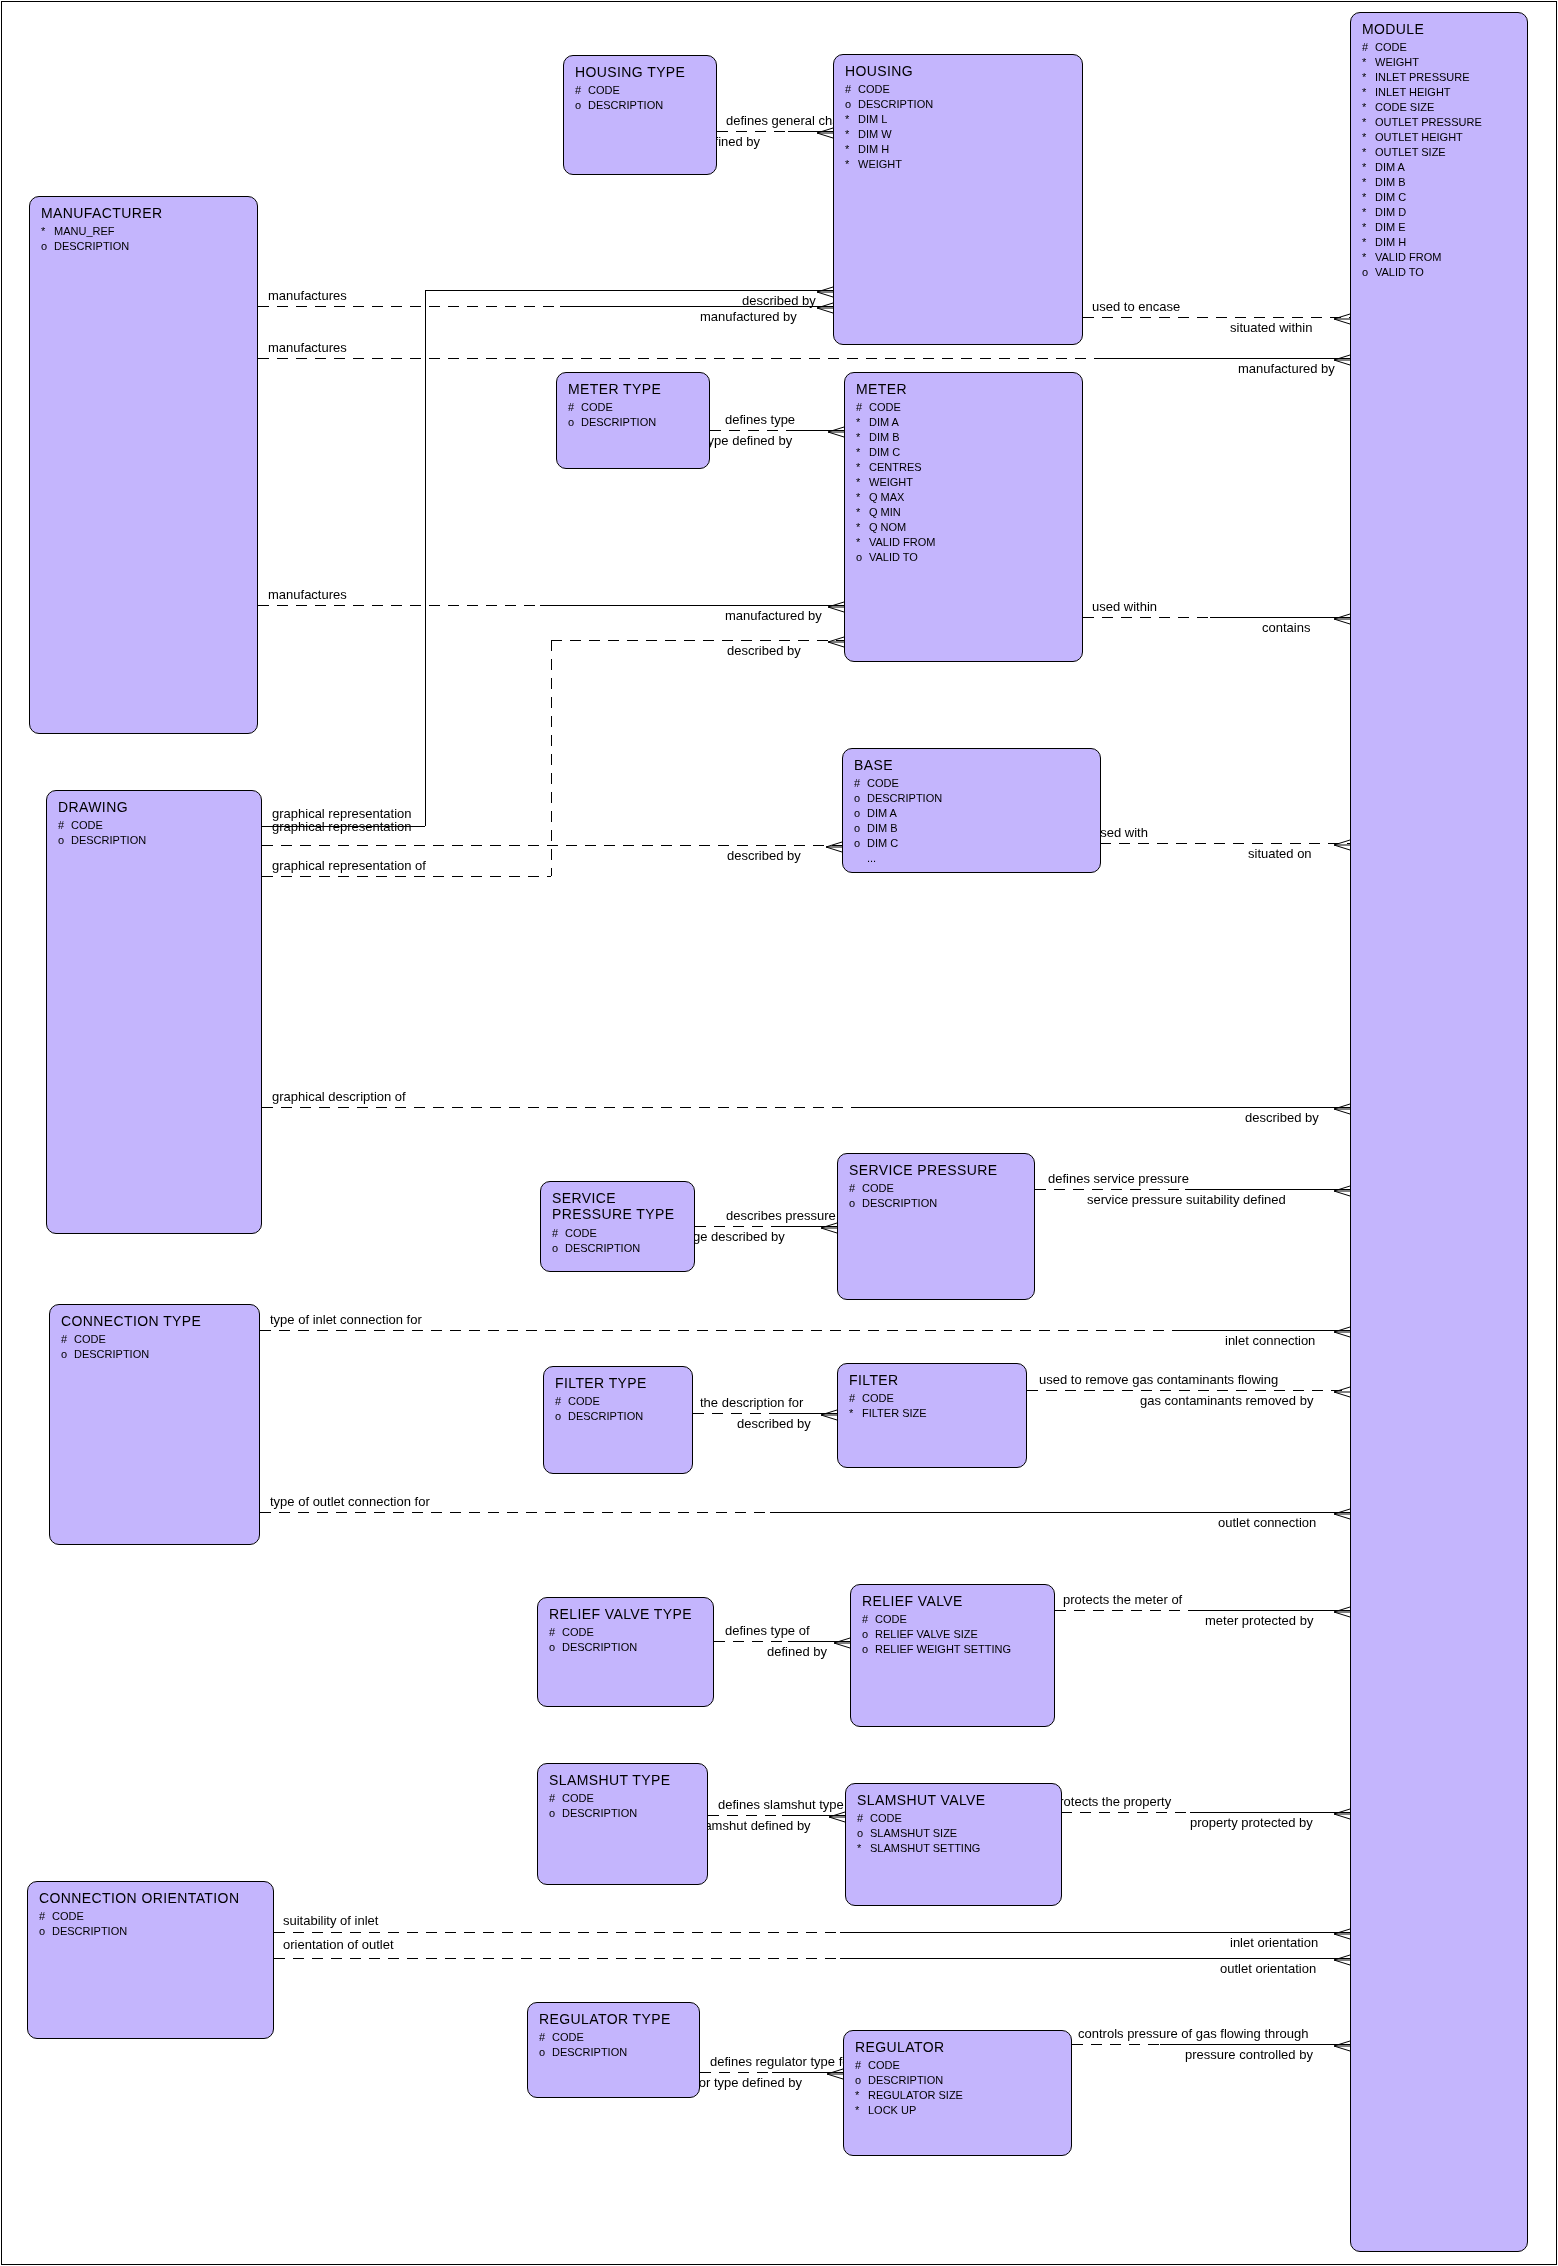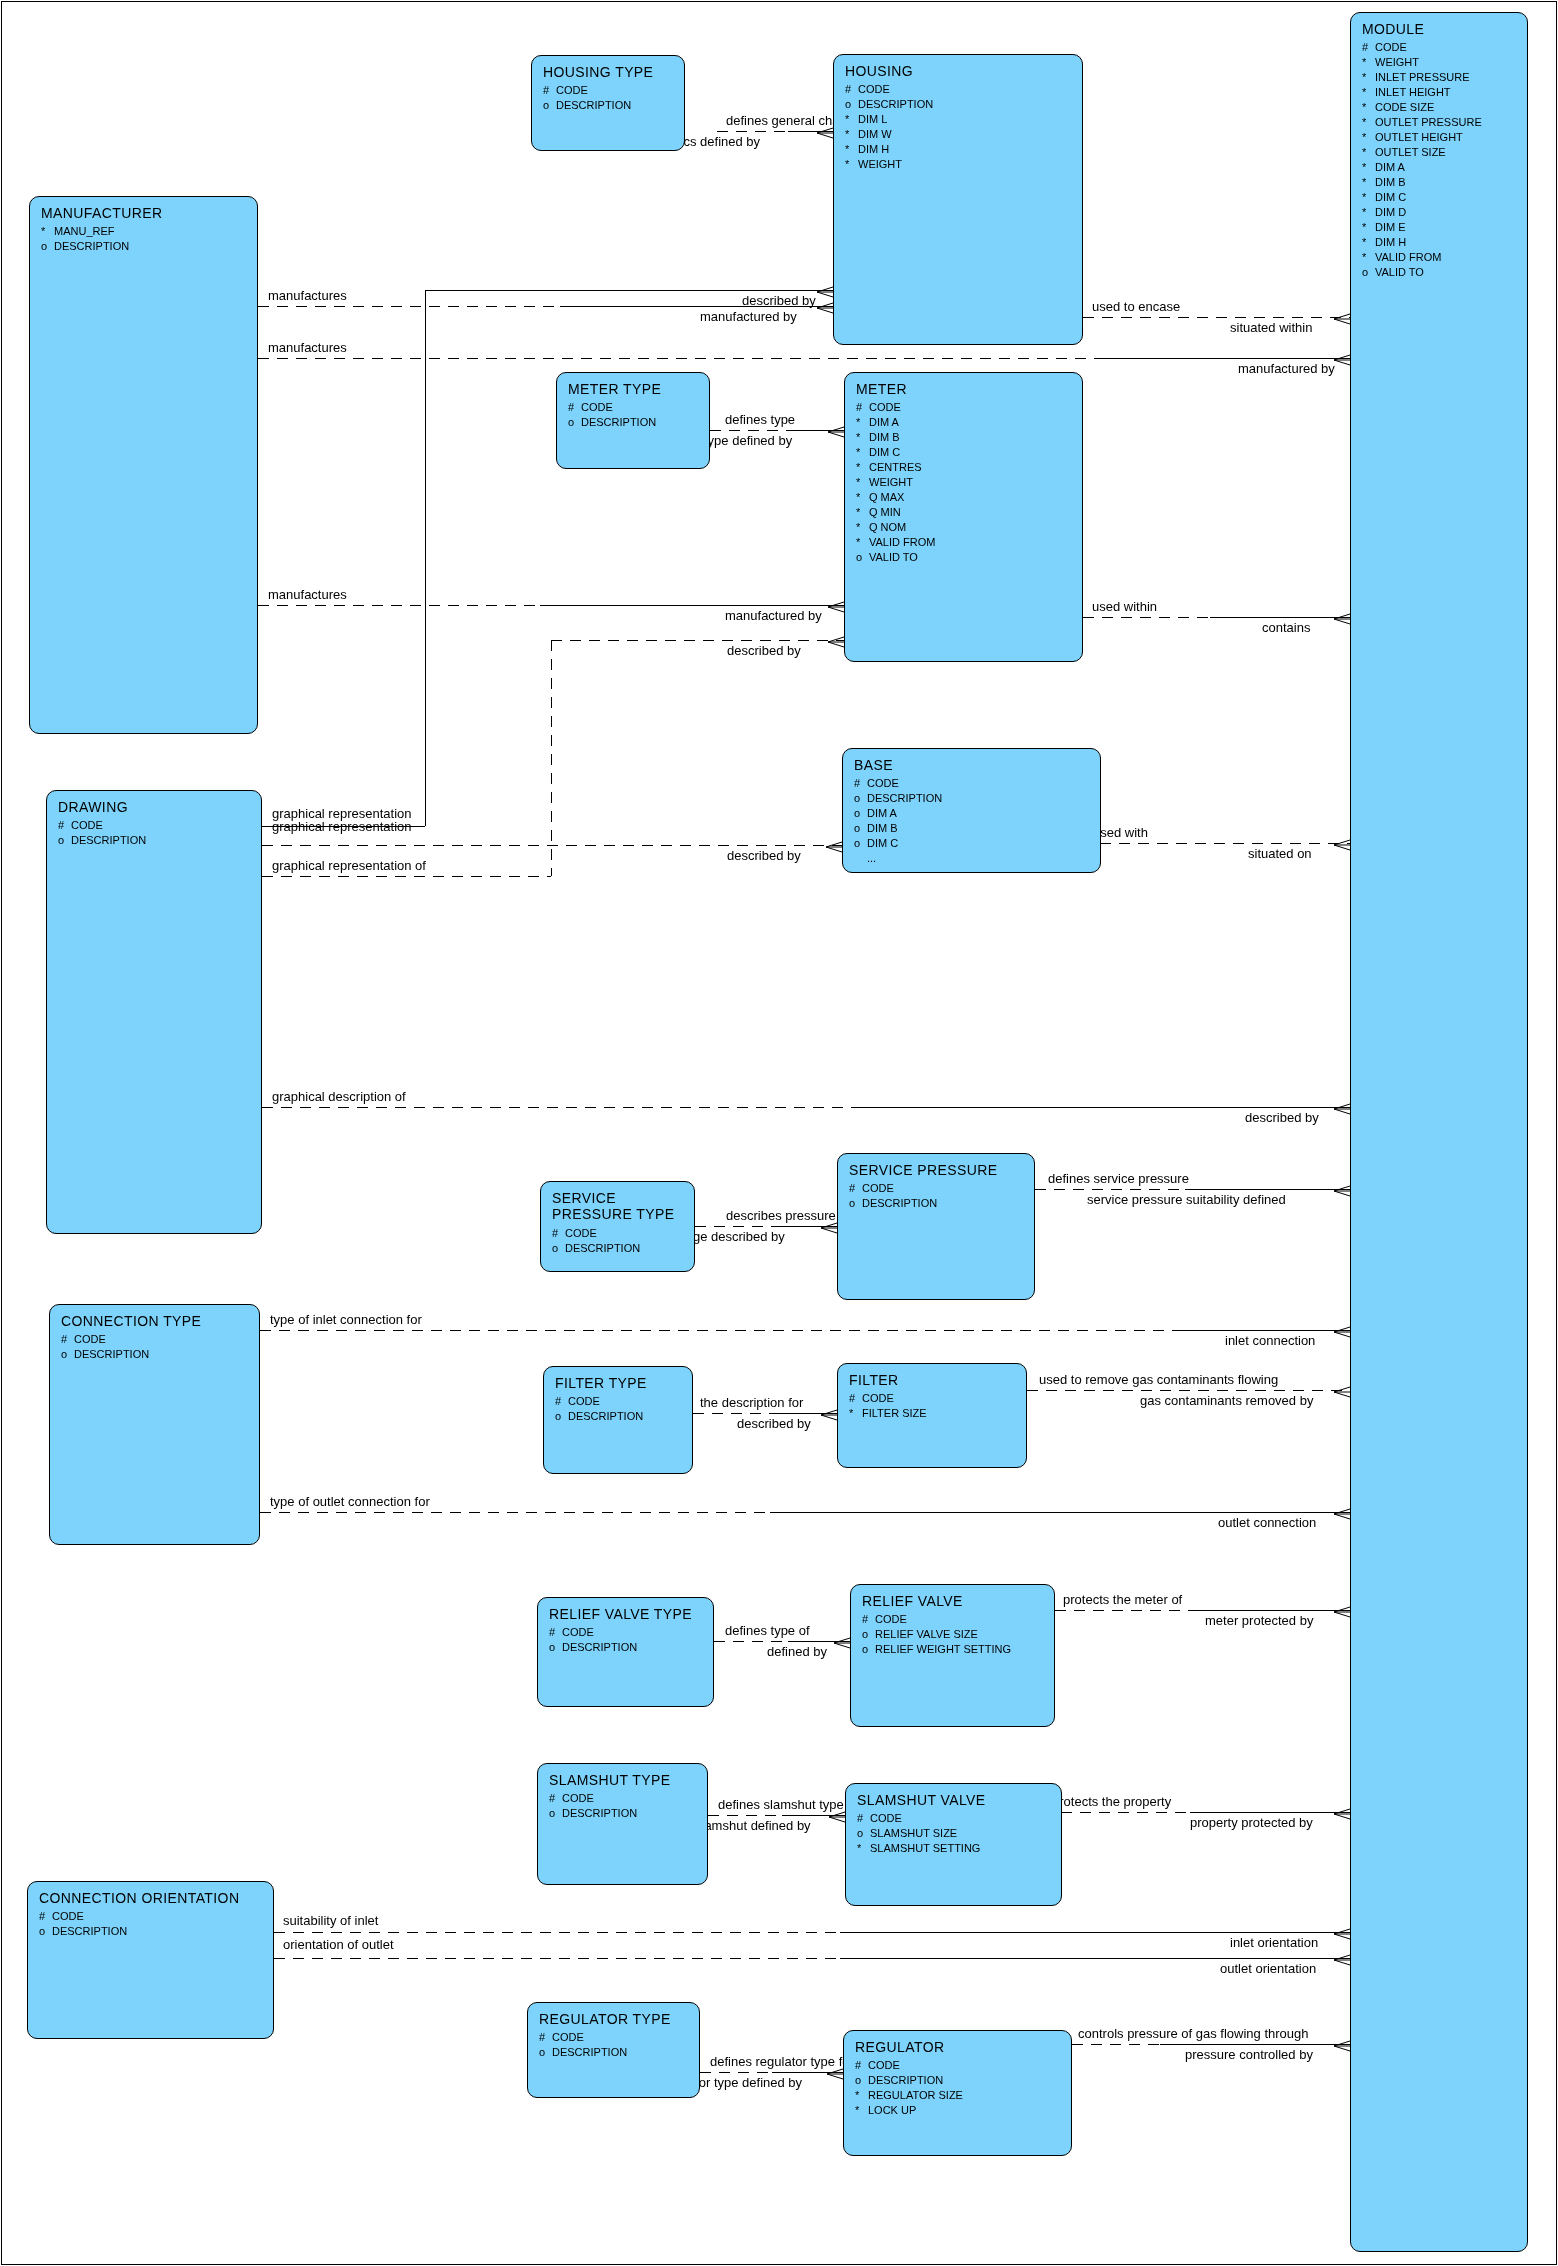--- a/index.html
+++ b/index.html
@@ -2,21 +2,21 @@
 <html><head>
 <meta charset="utf-8">
 <style>
   html,body{margin:0;padding:0;background:#fff;}
   .page{
     position:relative;width:1558px;height:2266px;background:#ffffff;
     font-family:"Liberation Sans",sans-serif;color:#000;overflow:hidden;
   }
   .page-border{position:absolute;left:1px;top:1px;right:1px;bottom:1px;border:1px solid #000;}
   .entity{
-    position:absolute;background:#7dd3fc;border:1px solid #000;border-radius:10px;
+    position:absolute;background:#c4b5fd;border:1px solid #000;border-radius:10px;
     box-sizing:border-box;
   }
   .entity-title{
     position:absolute;left:11px;top:8px;right:8px;
     font-size:14px;line-height:16px;letter-spacing:0.4px;white-space:pre-line;
   }
   .entity-attrs{position:absolute;left:11px;right:2px;}
   .attr-row{font-size:11px;line-height:15px;white-space:nowrap;}
   .attr-prefix{display:inline-block;width:13px;}
   .rel-label{
@@ -216,21 +216,21 @@
       </svg></div>
     <div class="rel-label" style="left: 1078px; top: 2027px;">controls pressure of gas flowing through</div>
     <div class="rel-label" style="left: 1185px; top: 2048px;">pressure controlled by</div>
     <div class="entity" style="left: 29px; top: 196px; width: 229px; height: 538px;">
       <div class="entity-title">MANUFACTURER</div>
       <div class="entity-attrs" style="top: 27px;">
         <div class="attr-row"><span class="attr-prefix">*</span><span>MANU_REF</span></div>
         <div class="attr-row"><span class="attr-prefix">o</span><span>DESCRIPTION</span></div>
       </div>
     </div>
-    <div class="entity" style="left: 531px; top: 55px; width: 154px; height: 96px;">
+    <div class="entity" style="left: 563px; top: 55px; width: 154px; height: 120px;">
       <div class="entity-title">HOUSING TYPE</div>
       <div class="entity-attrs" style="top: 27px;">
         <div class="attr-row"><span class="attr-prefix">#</span><span>CODE</span></div>
         <div class="attr-row"><span class="attr-prefix">o</span><span>DESCRIPTION</span></div>
       </div>
     </div>
     <div class="entity" style="left: 833px; top: 54px; width: 250px; height: 291px;">
       <div class="entity-title">HOUSING</div>
       <div class="entity-attrs" style="top: 27px;">
         <div class="attr-row"><span class="attr-prefix">#</span><span>CODE</span></div>

